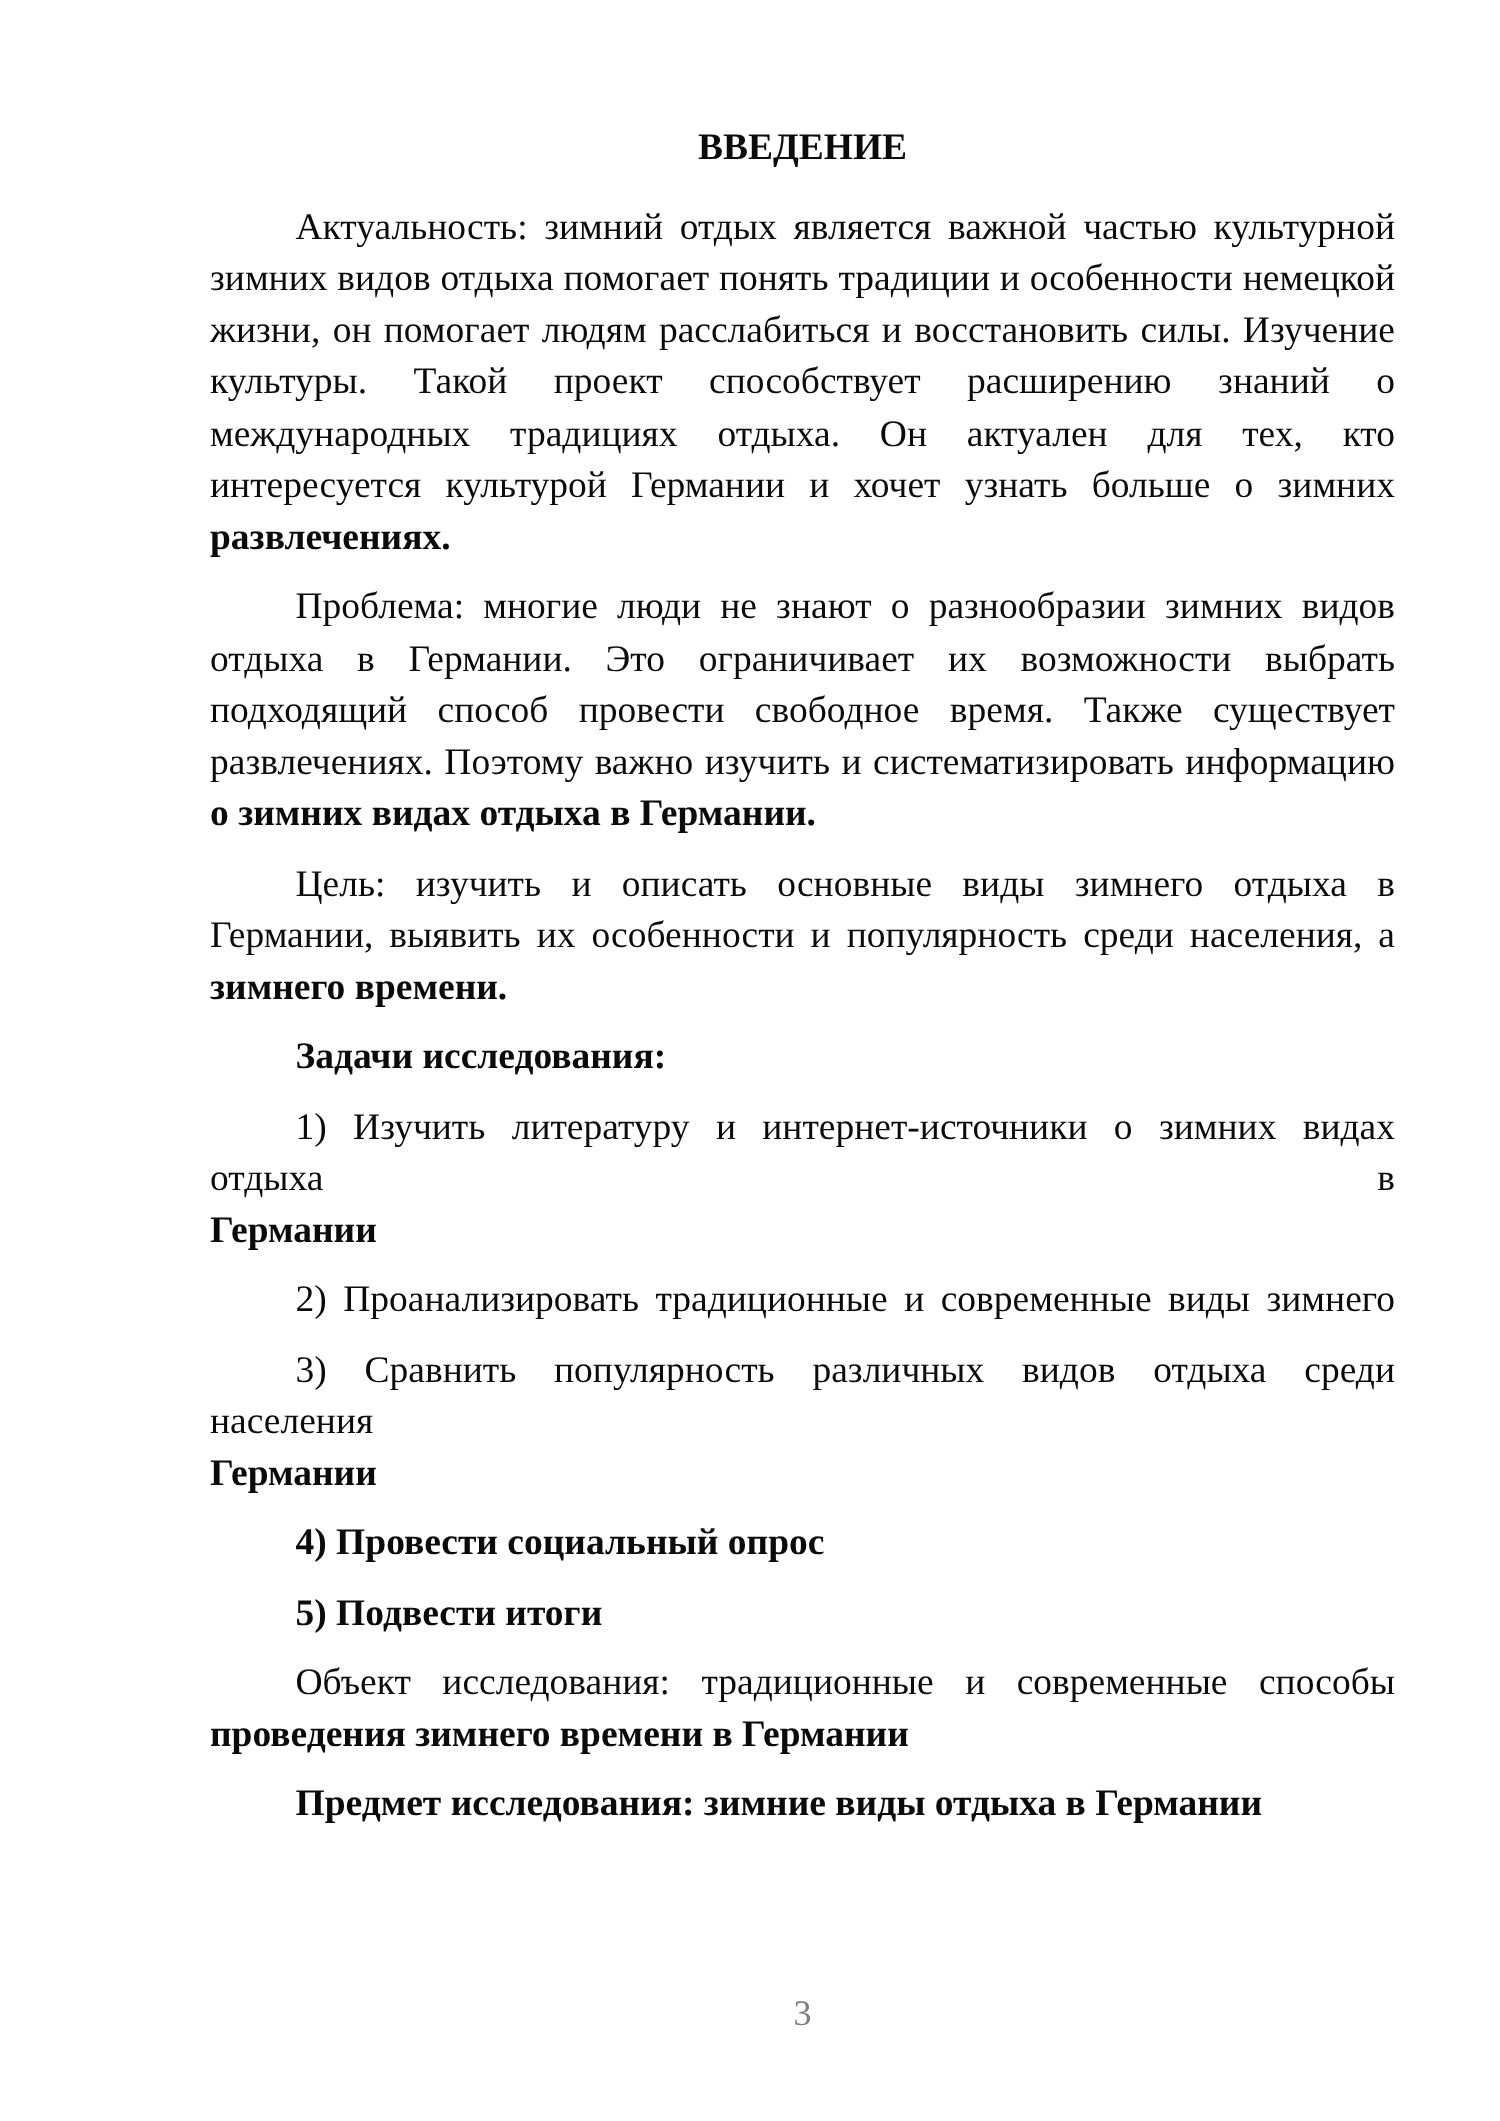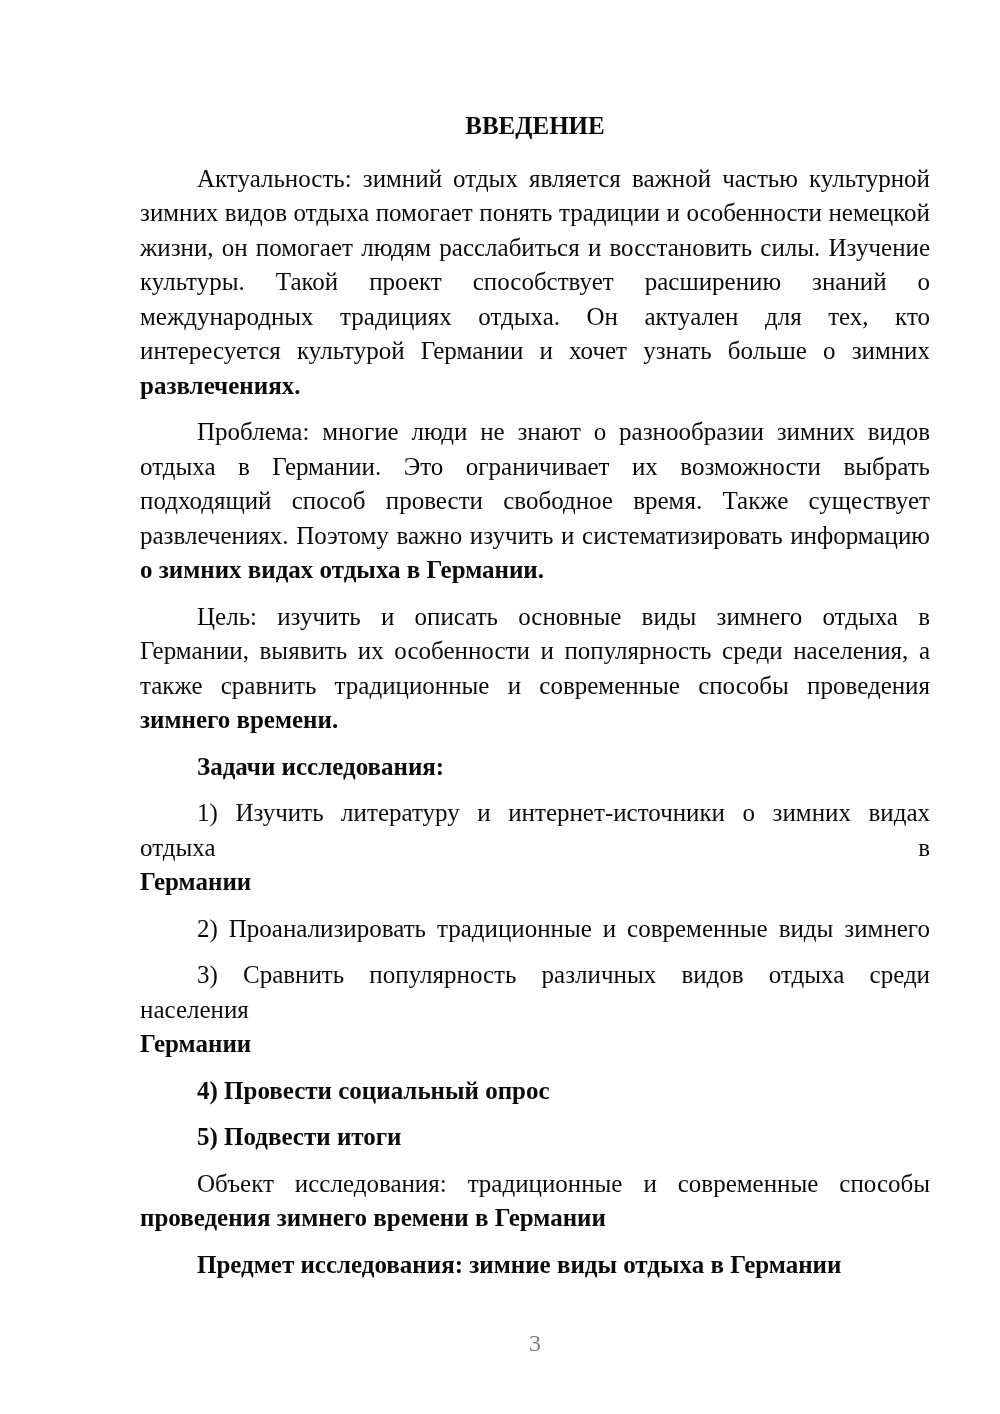--- a/index.html
+++ b/index.html
@@ -7,21 +7,21 @@
     width: 1000px; height: 1414px;
     background: #ffffff;
     position: relative;
     overflow: hidden;
     font-family: "Liberation Serif", "DejaVu Serif", serif;
     color: #0b0b0b;
     font-size: 25px;
   }
   .content {
     position: absolute;
-    left: 140px; top: 109px;
+    left: 140px; top: 82px;
     width: 790px;
   }
   .title {
     font-size: 25px;
     font-weight: bold;
     text-align: center;
     line-height: 34.5px;
     margin: 0 0 18px 0;
   }
   .block { margin: 0 0 12px 0; }
@@ -61,21 +61,20 @@
     <div class="line j i">Проблема: многие люди не знают о разнообразии зимних видов</div>
     <div class="line j">отдыха в Германии. Это ограничивает их возможности выбрать</div>
     <div class="line j">подходящий способ провести свободное время. Также существует</div>
     <div class="line j">развлечениях. Поэтому важно изучить и систематизировать информацию</div>
     <div class="line l">о зимних видах отдыха в Германии.</div>
   </div>
 
   <div class="block">
     <div class="line j i">Цель: изучить и описать основные виды зимнего отдыха в</div>
     <div class="line j">Германии, выявить их особенности и популярность среди населения, а</div>
-    <div class="line j">также сравнить традиционные и современные способы проведения</div>
     <div class="line l">зимнего времени.</div>
   </div>
 
   <div class="block">
     <div class="line l i">Задачи исследования:</div>
   </div>
 
   <div class="block">
     <div class="line j i">1) Изучить литературу и интернет-источники о зимних видах отдыха в</div>
     <div class="line l">Германии</div>

